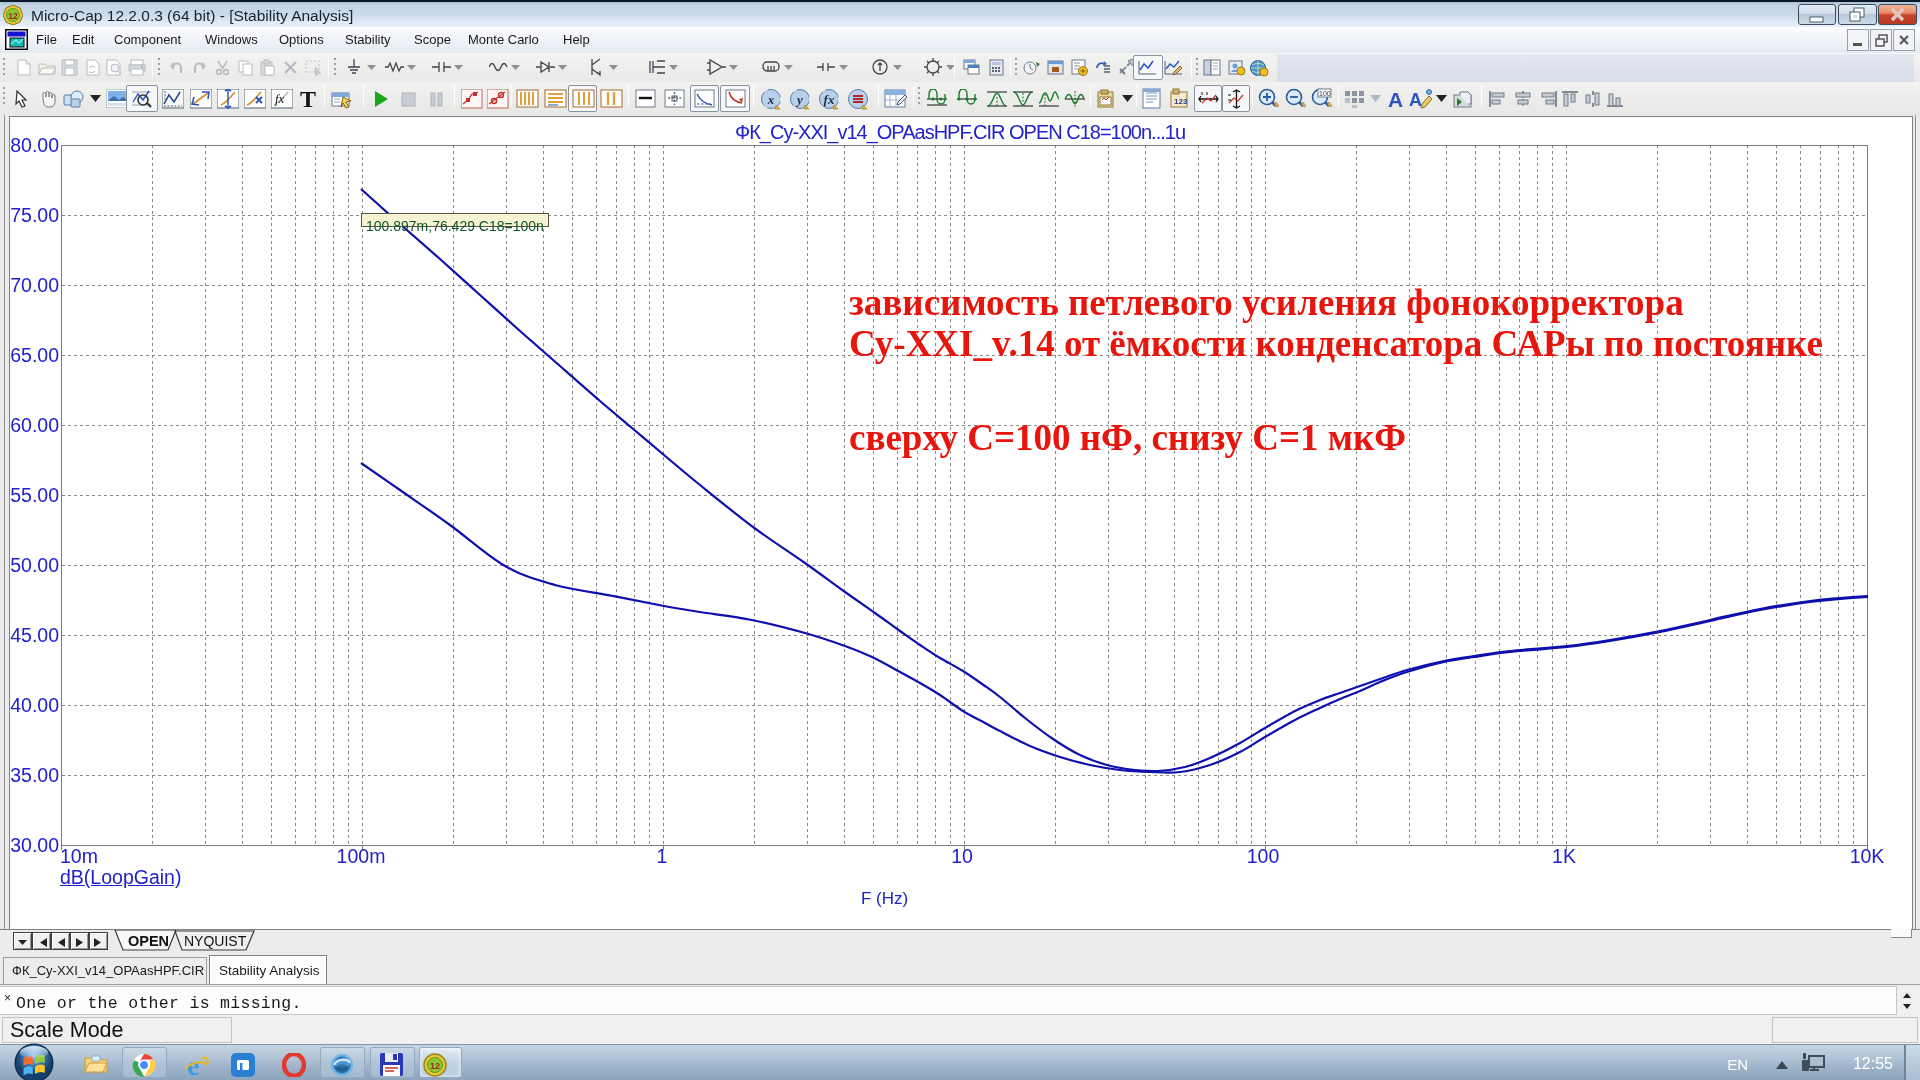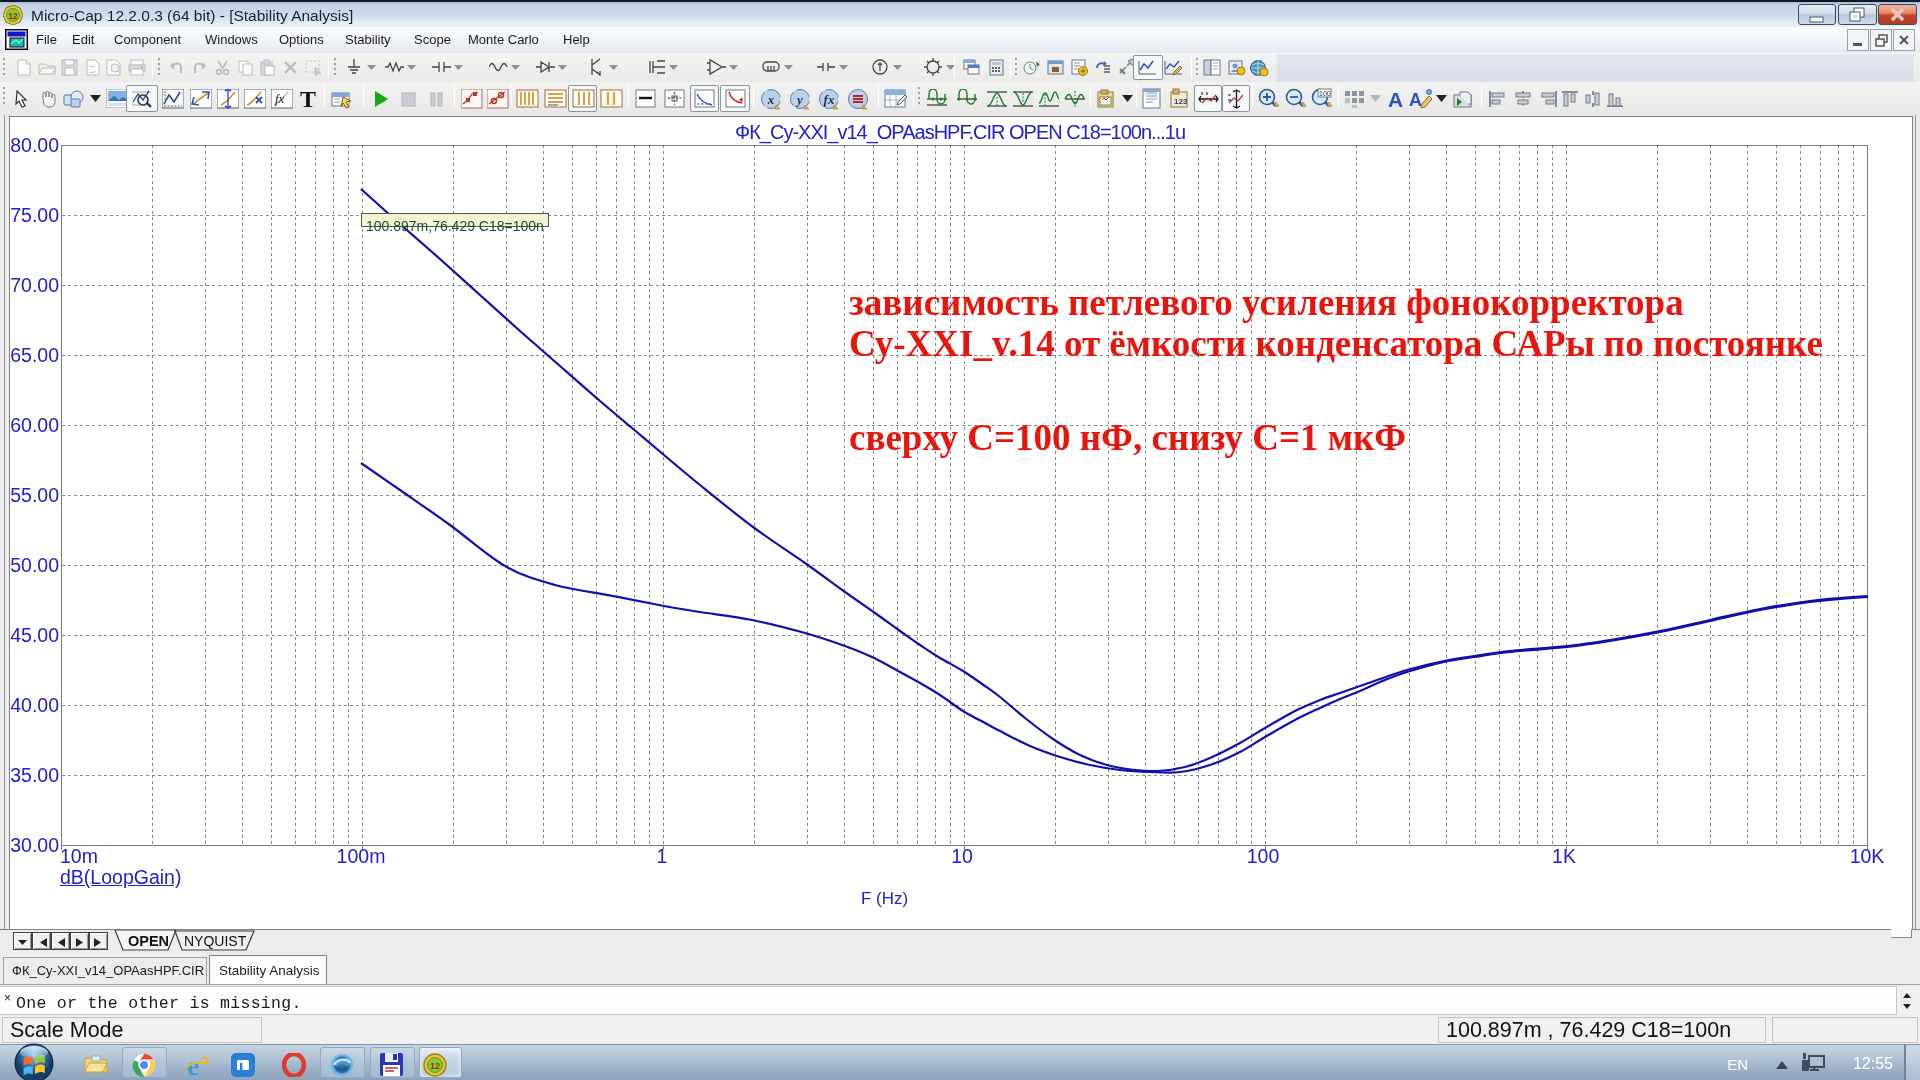--- a/index.html
+++ b/index.html
@@ -777,22 +777,21 @@
 </div>
 <div id="msgline">
     <div style="position:absolute;left:0;top:0;width:1897px;height:29px;border:1px solid #c6c6c6;border-left:none;background:#fdfdfd"></div>
   <div style="position:absolute;left:4px;top:5px;font-size:12px;color:#222;z-index:3">×</div>
   <div class="mono2" style="position:absolute;left:16px;top:8px;font-family:'Liberation Mono', monospace;font-size:16.5px;letter-spacing:0.3px;color:#1a1a1a">One or the other is missing.</div>
   <svg style="position:absolute;right:7px;top:6px" width="12" height="18">
       <path d="M6 1l4 5H2zM6 17l4-5H2z" fill="#222"></path>
     </svg>
 </div>
 <div id="statusbar">
-  <div class="sbox" style="left:2px;width:260px">Scale Mode</div>
-  <div class="sbox" style="left:1438px;width:328px">100.897m , 76.429 C18=100n</div>
+  <div class="sbox" style="left:2px;width:230px">Scale Mode</div>
   <div class="sbox" style="left:1772px;width:146px"></div>
 </div>
 <div id="taskbar">
   <i class="tb" style="left:122px;width:45px;background:linear-gradient(#cbd8e6,#b2c5d8 48%,#a4bad0);border:1px solid #93a9be;"></i>
 <i class="tb" style="left:320px;width:45px;background:linear-gradient(#cbd8e6,#b2c5d8 48%,#a4bad0);border:1px solid #93a9be;"></i>
 <i class="tb" style="left:370px;width:45px;background:linear-gradient(#cbd8e6,#b2c5d8 48%,#a4bad0);border:1px solid #93a9be;"></i>
 <i class="tb" style="left:419px;width:43px;background:linear-gradient(#e4edf5,#c2d5e6 45%,#b2c9dd);border:1px solid #93a9be;box-shadow:inset 0 0 5px #f6fafd;"></i>
 <svg class="tic" style="left:84px;top:9px" width="24" height="19" viewBox="0 0 24 19">
       <path d="M1 4h8l2 2h12v12H1z" fill="#f5d378" stroke="#c89b3c"></path>
       <path d="M1 18l4-9h18l-4 9z" fill="#fbe49a" stroke="#c89b3c"></path>

